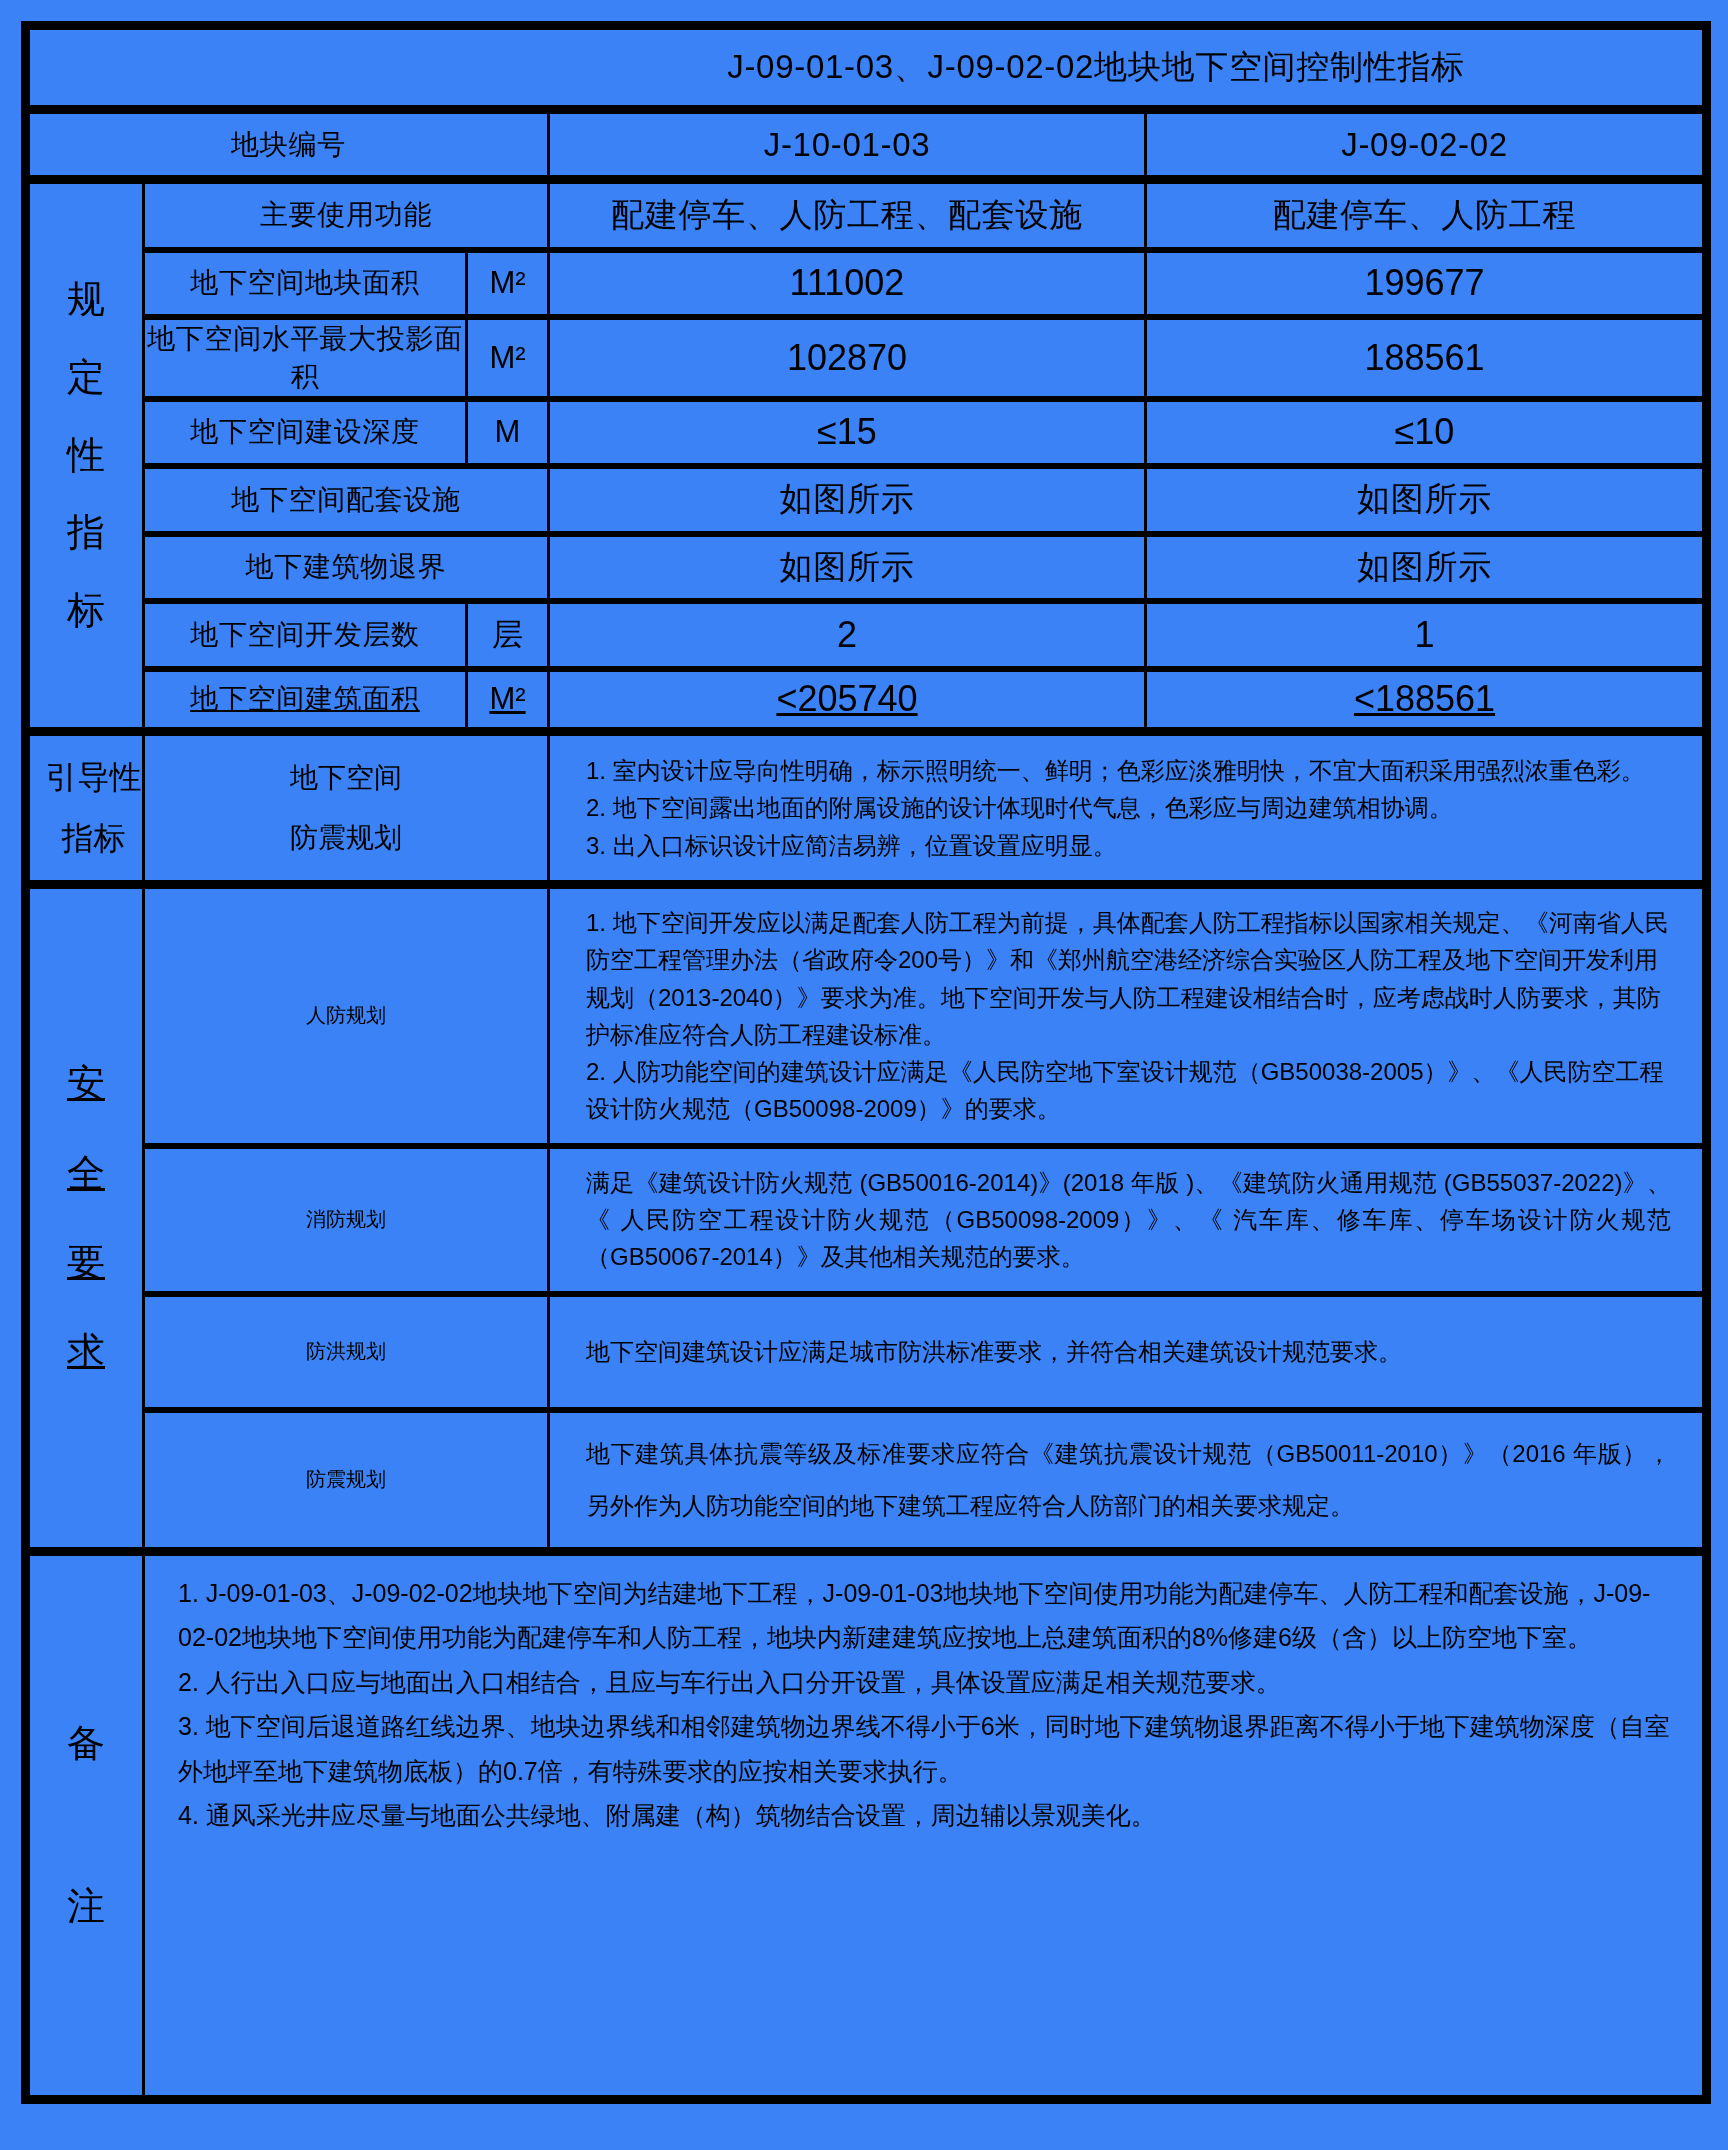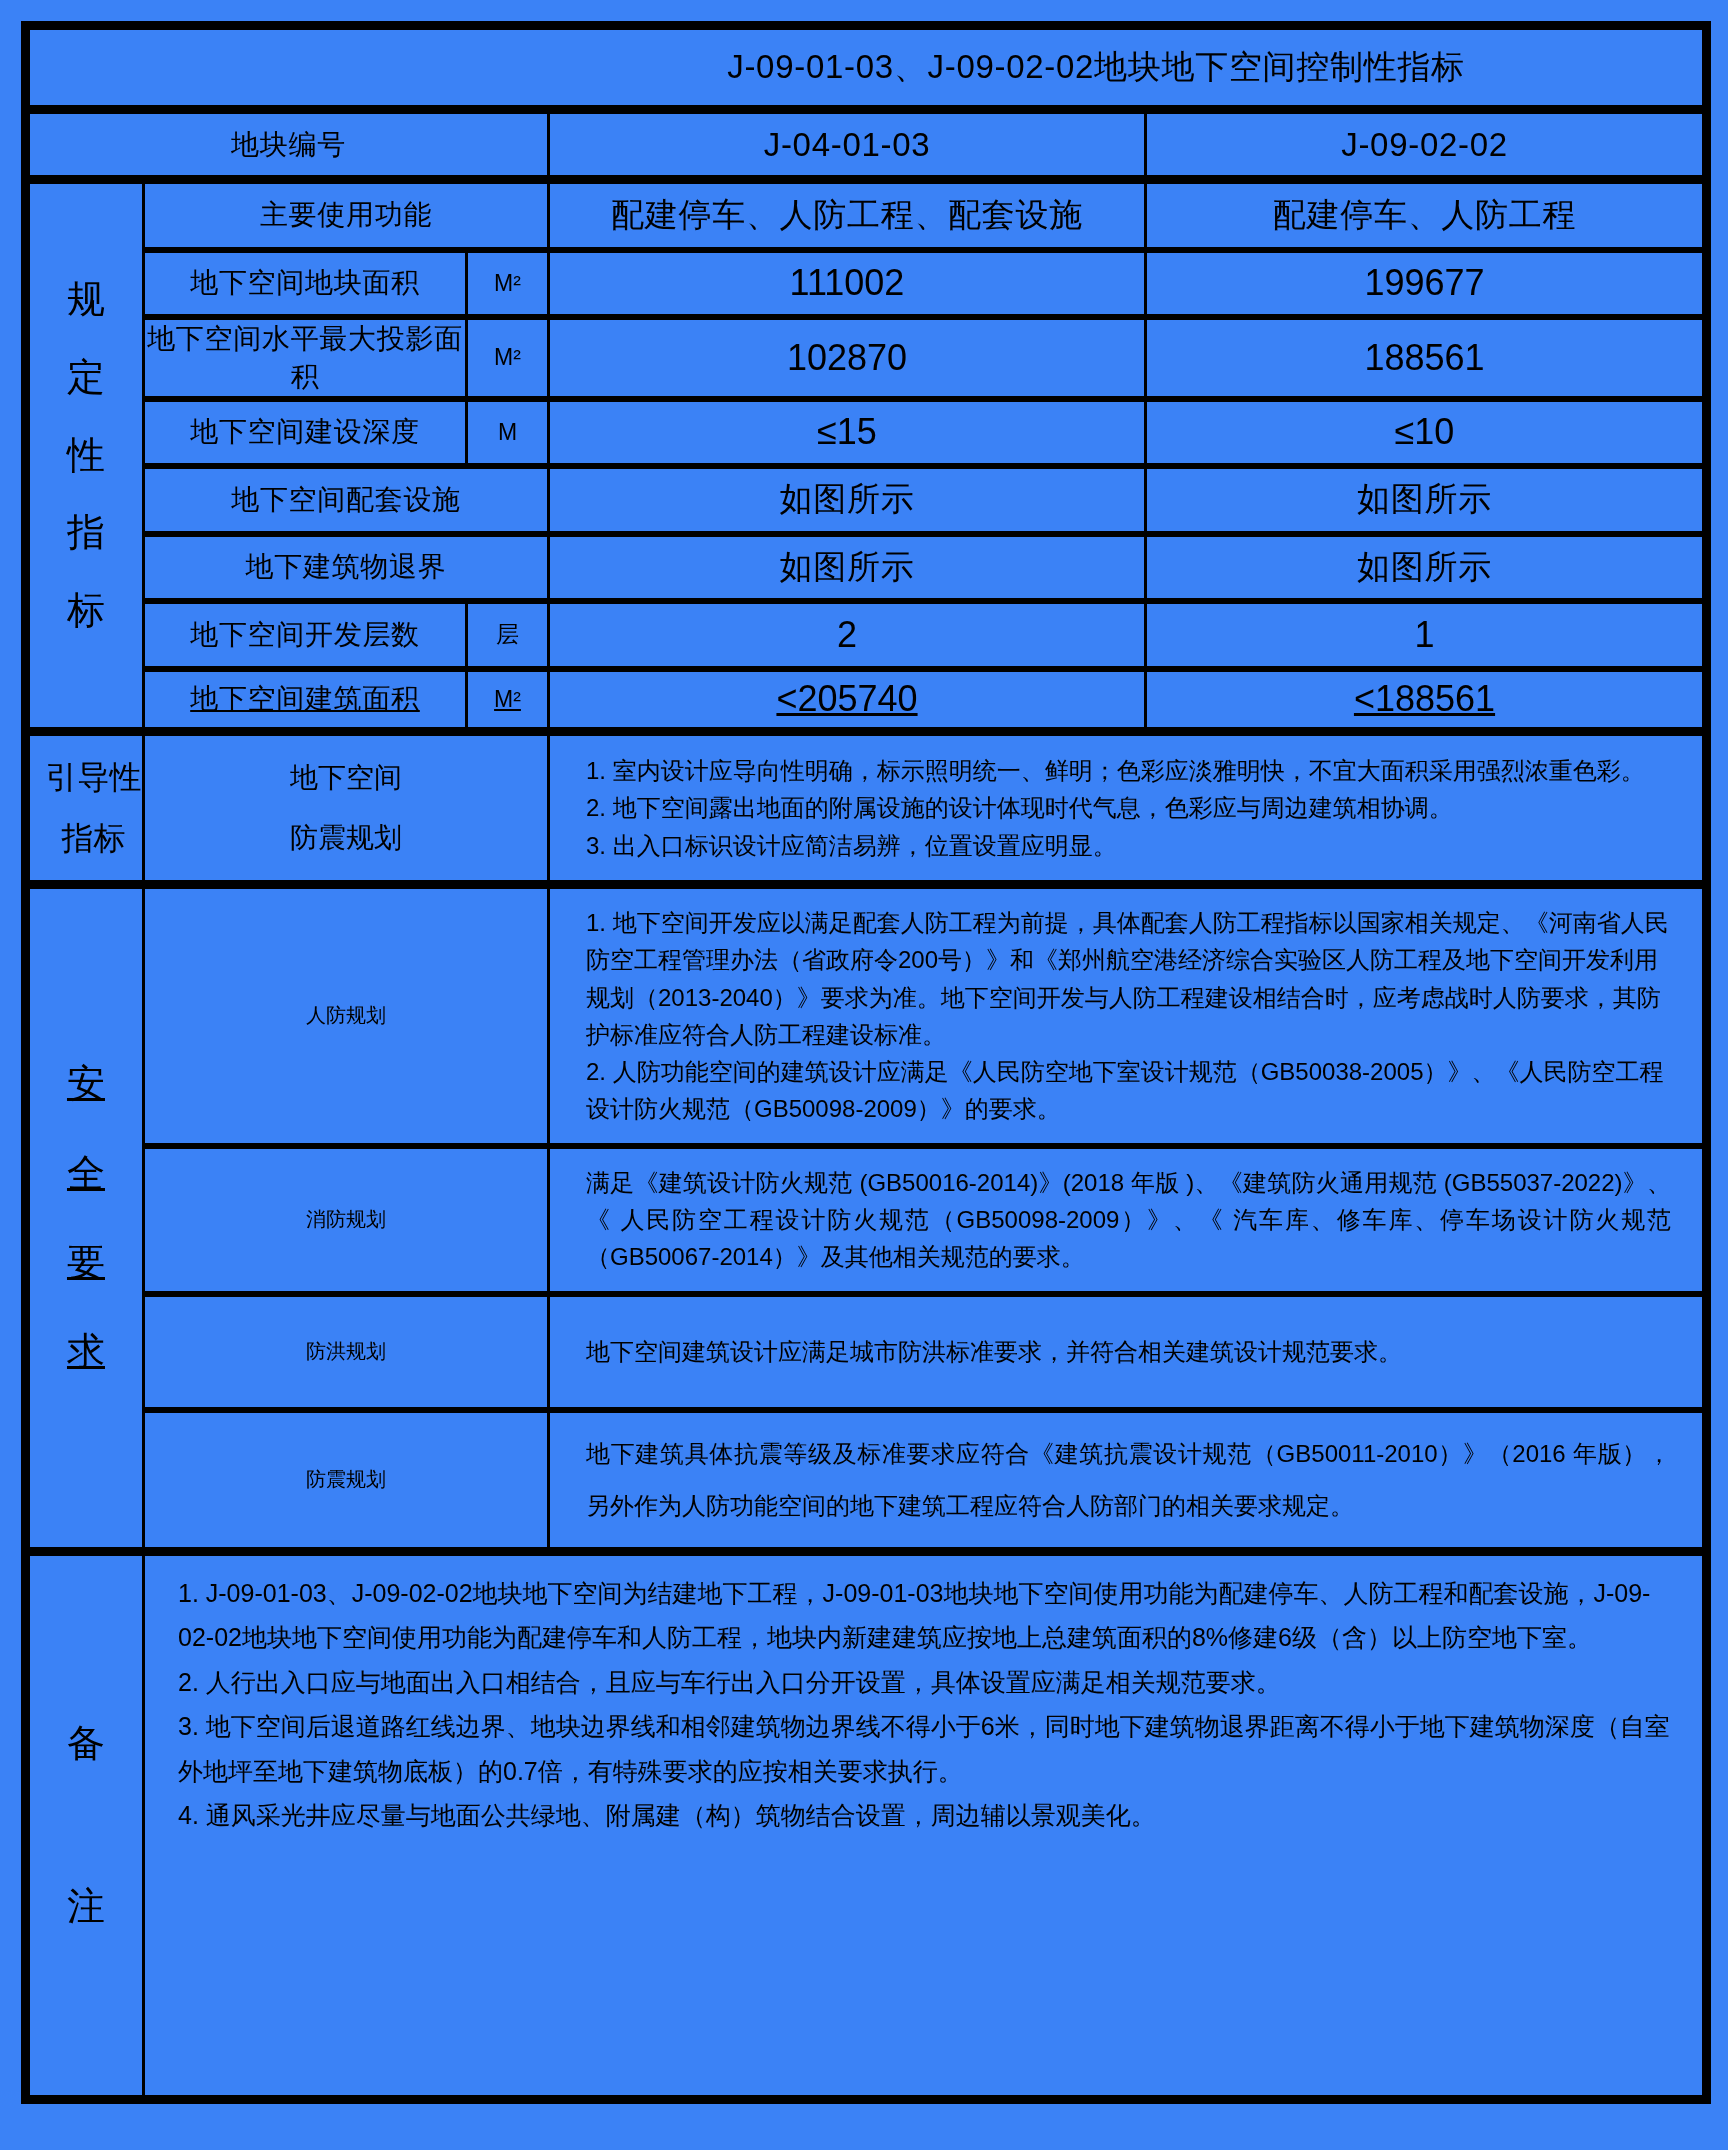--- a/index.html
+++ b/index.html
@@ -71,21 +71,21 @@
   .vname.notes  { line-height: 4.3; }
   .hname2 {
     font-size: 32px;
     line-height: 1.9;
     white-space: pre-line;
     padding-left: 15px;
   }
   .c-label   { font-size: 28px; letter-spacing: 0.7px; }
   .c-sublabel{ font-size: 20px; }
   .sub2line  { font-size: 28px; line-height: 2.15; white-space: pre-line; }
-  .c-unit    { font-size: 23px; }
+  .c-unit    { font-size: 31px; }
   .c-value   { font-size: 36px; }
   .c-value.textval { font-size: 33px; letter-spacing: 0.7px; white-space: nowrap; }
   .c-content {
     text-align: left;
     font-size: 24px;
     line-height: 1.55;
     padding: 15.3px 31px 15.3px 36px;
     white-space: pre-line;
   }
   .c-content.justify { text-align: justify; }
@@ -113,21 +113,21 @@
       <col style="width:561px">
     </colgroup>
 
     <tbody>
         <tr class="r-title">
       <td colspan="5" class="title-cell">J-09-01-03、J-09-02-02地块地下空间控制性指标</td>
     </tr>
 
     <tr class="r-head bt-thick">
       <td colspan="3" class="c-label">地块编号</td>
-      <td class="c-value textval">J-04-01-03</td>
+      <td class="c-value textval">J-10-01-03</td>
       <td class="c-value textval">J-09-02-02</td>
     </tr>
 
     <tr class="r-func bt-thick">
       <td rowspan="8" class="c-section">
         <div class="vname">规定性指标</div>
       </td>
       <td colspan="2" class="c-label">主要使用功能</td>
       <td class="c-value textval">配建停车、人防工程、配套设施</td>
       <td class="c-value textval">配建停车、人防工程</td>

